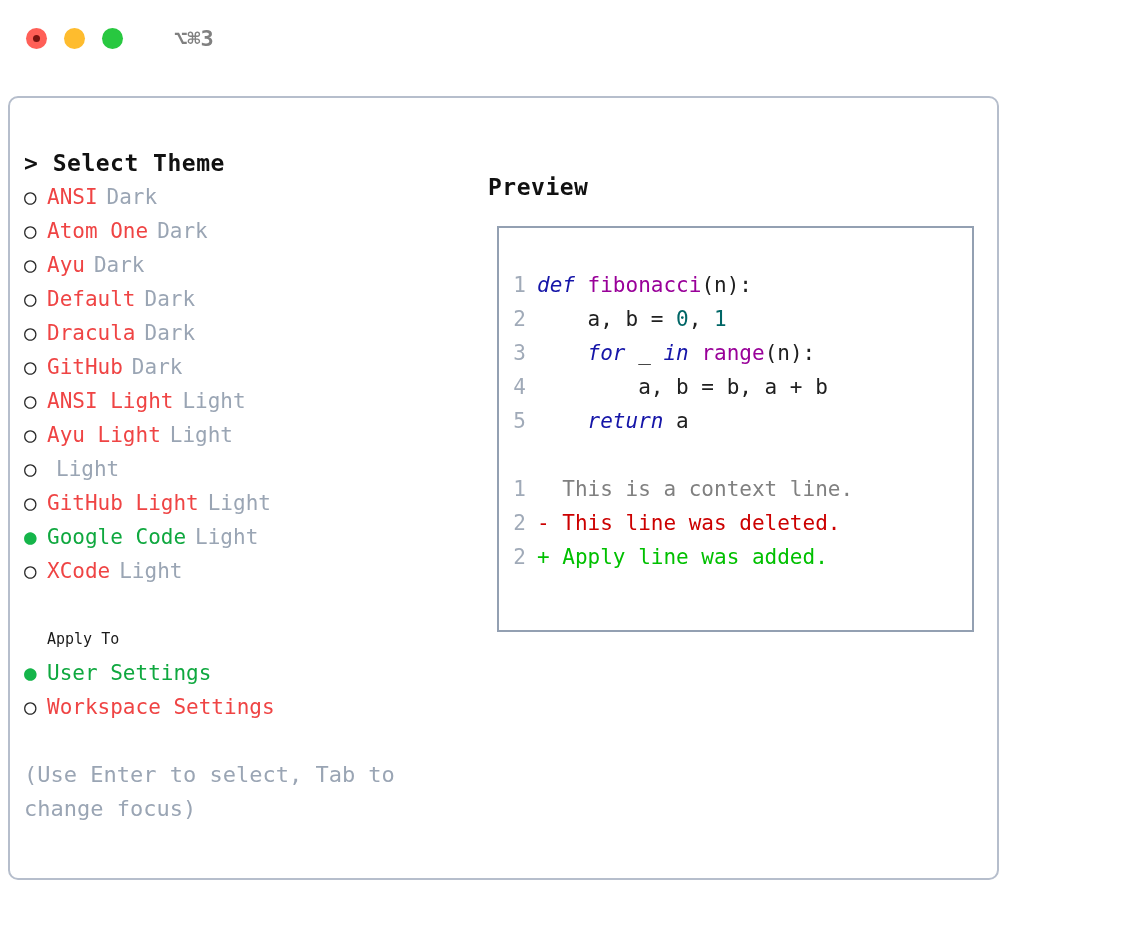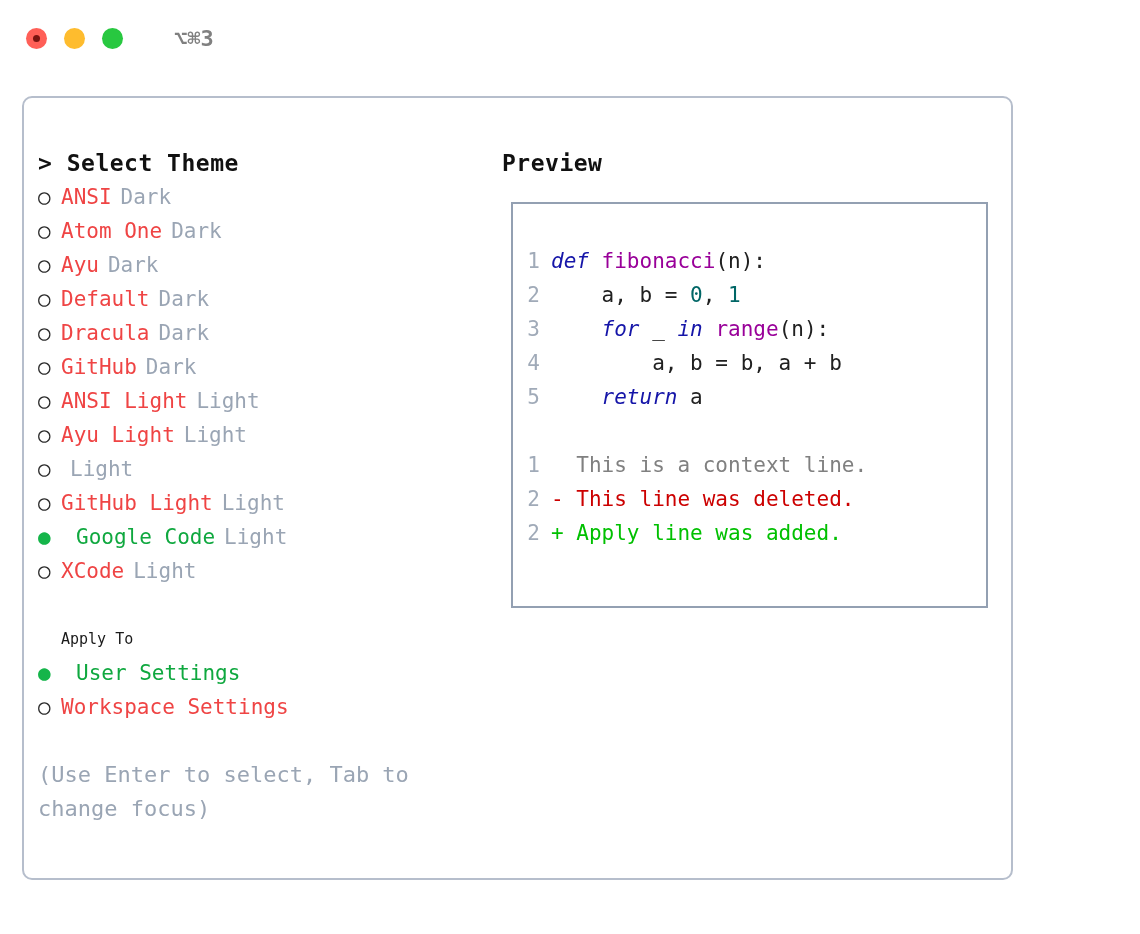--- a/index.html
+++ b/index.html
@@ -50,21 +50,21 @@
     font-size: 22px;
     font-weight: 700;
     color: #808080;
     letter-spacing: 0px;
     white-space: pre;
   }
 
   
   .panel {
     position: absolute;
-    left: 22px;
+    left: 8px;
     top: 96px;
     width: 991px;
     height: 784px;
     border: 2px solid #B6BECC;
     border-radius: 10px;
     background: #ffffff;
   }
 
   .panel-inner {
     position: absolute;
@@ -72,21 +72,21 @@
     width: 100%; height: 100%;
     display: flex;
   }
 
   .left-col {
     width: 470px;
     padding: 48px 0 0 14px;
   }
   .right-col {
     flex: 1;
-    padding: 48px 0 0 8px;
+    padding: 72px 0 0 8px;
   }
 
   
   .heading {
     font-size: 23px;
     font-weight: 700;
     color: #111111;
     letter-spacing: 0.5px;
     white-space: pre;
     line-height: 34px;
@@ -103,21 +103,21 @@
   .opt-marker {
     display: inline-block;
     width: 23px;
     flex: 0 0 23px;
     font-size: 21px;
     line-height: 34px;
   }
   .opt-marker.off { color: #2b2b2b; }
   .opt-marker.on  { color: #15B54A; }
   .opt-label      { color: #ef4444; }
-  .opt-label.sel  { color: #0FA83F; margin-left: 15px; }
+  .opt-label.sel  { color: #0FA83F; }
   .opt-tag {
     color: #9AA5B4;
     margin-left: 9px;
   }
 
   .section-gap { height: 34px; }
 
   .subheading {
     font-size: 15px;
     color: #1a1a1a;

